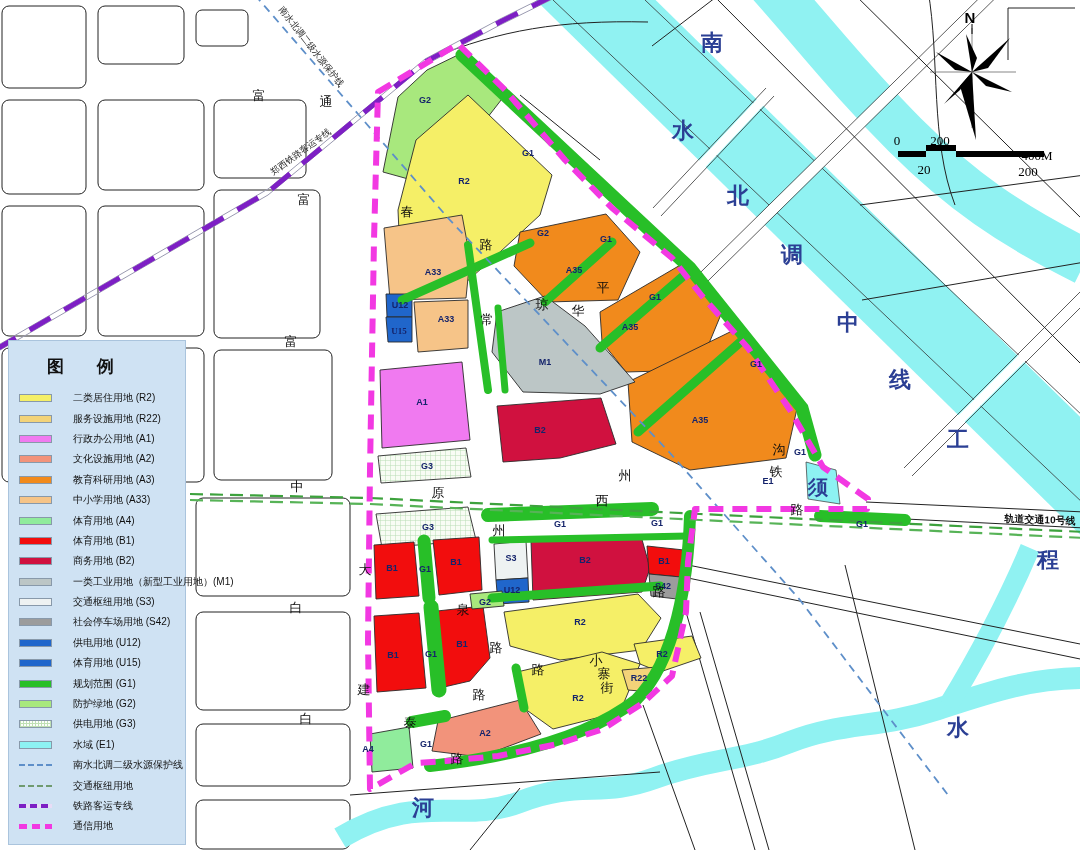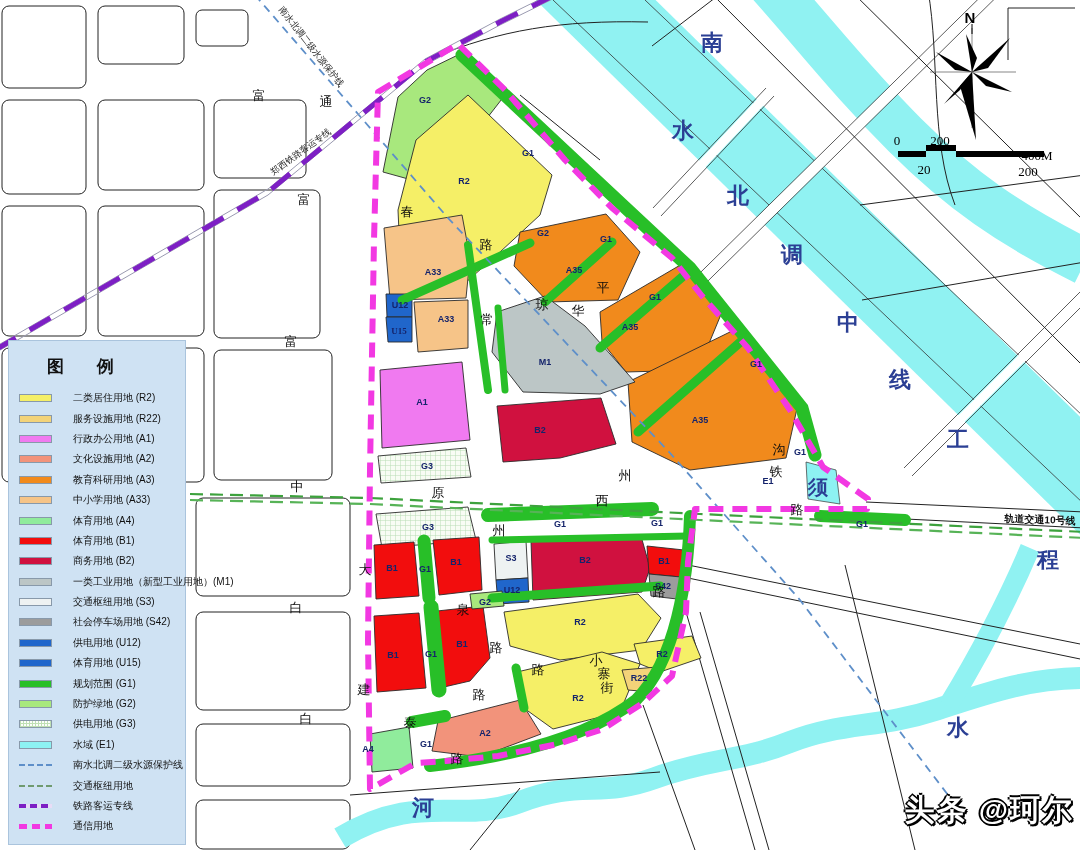--- a/index.html
+++ b/index.html
@@ -386,15 +386,14 @@
           <span class="lg-swatch sw-line sw-line-rail"></span>
           <span class="lg-label">铁路客运专线</span>
         </div>
         <div class="lg-item">
           <span class="lg-swatch sw-line sw-line-boundary"></span>
           <span class="lg-label">通信用地</span>
         </div>
       </div>
 </div>
 
-<div id="watermark">头条 @珂尔</div>
 
 </div>
 
 </body></html>

